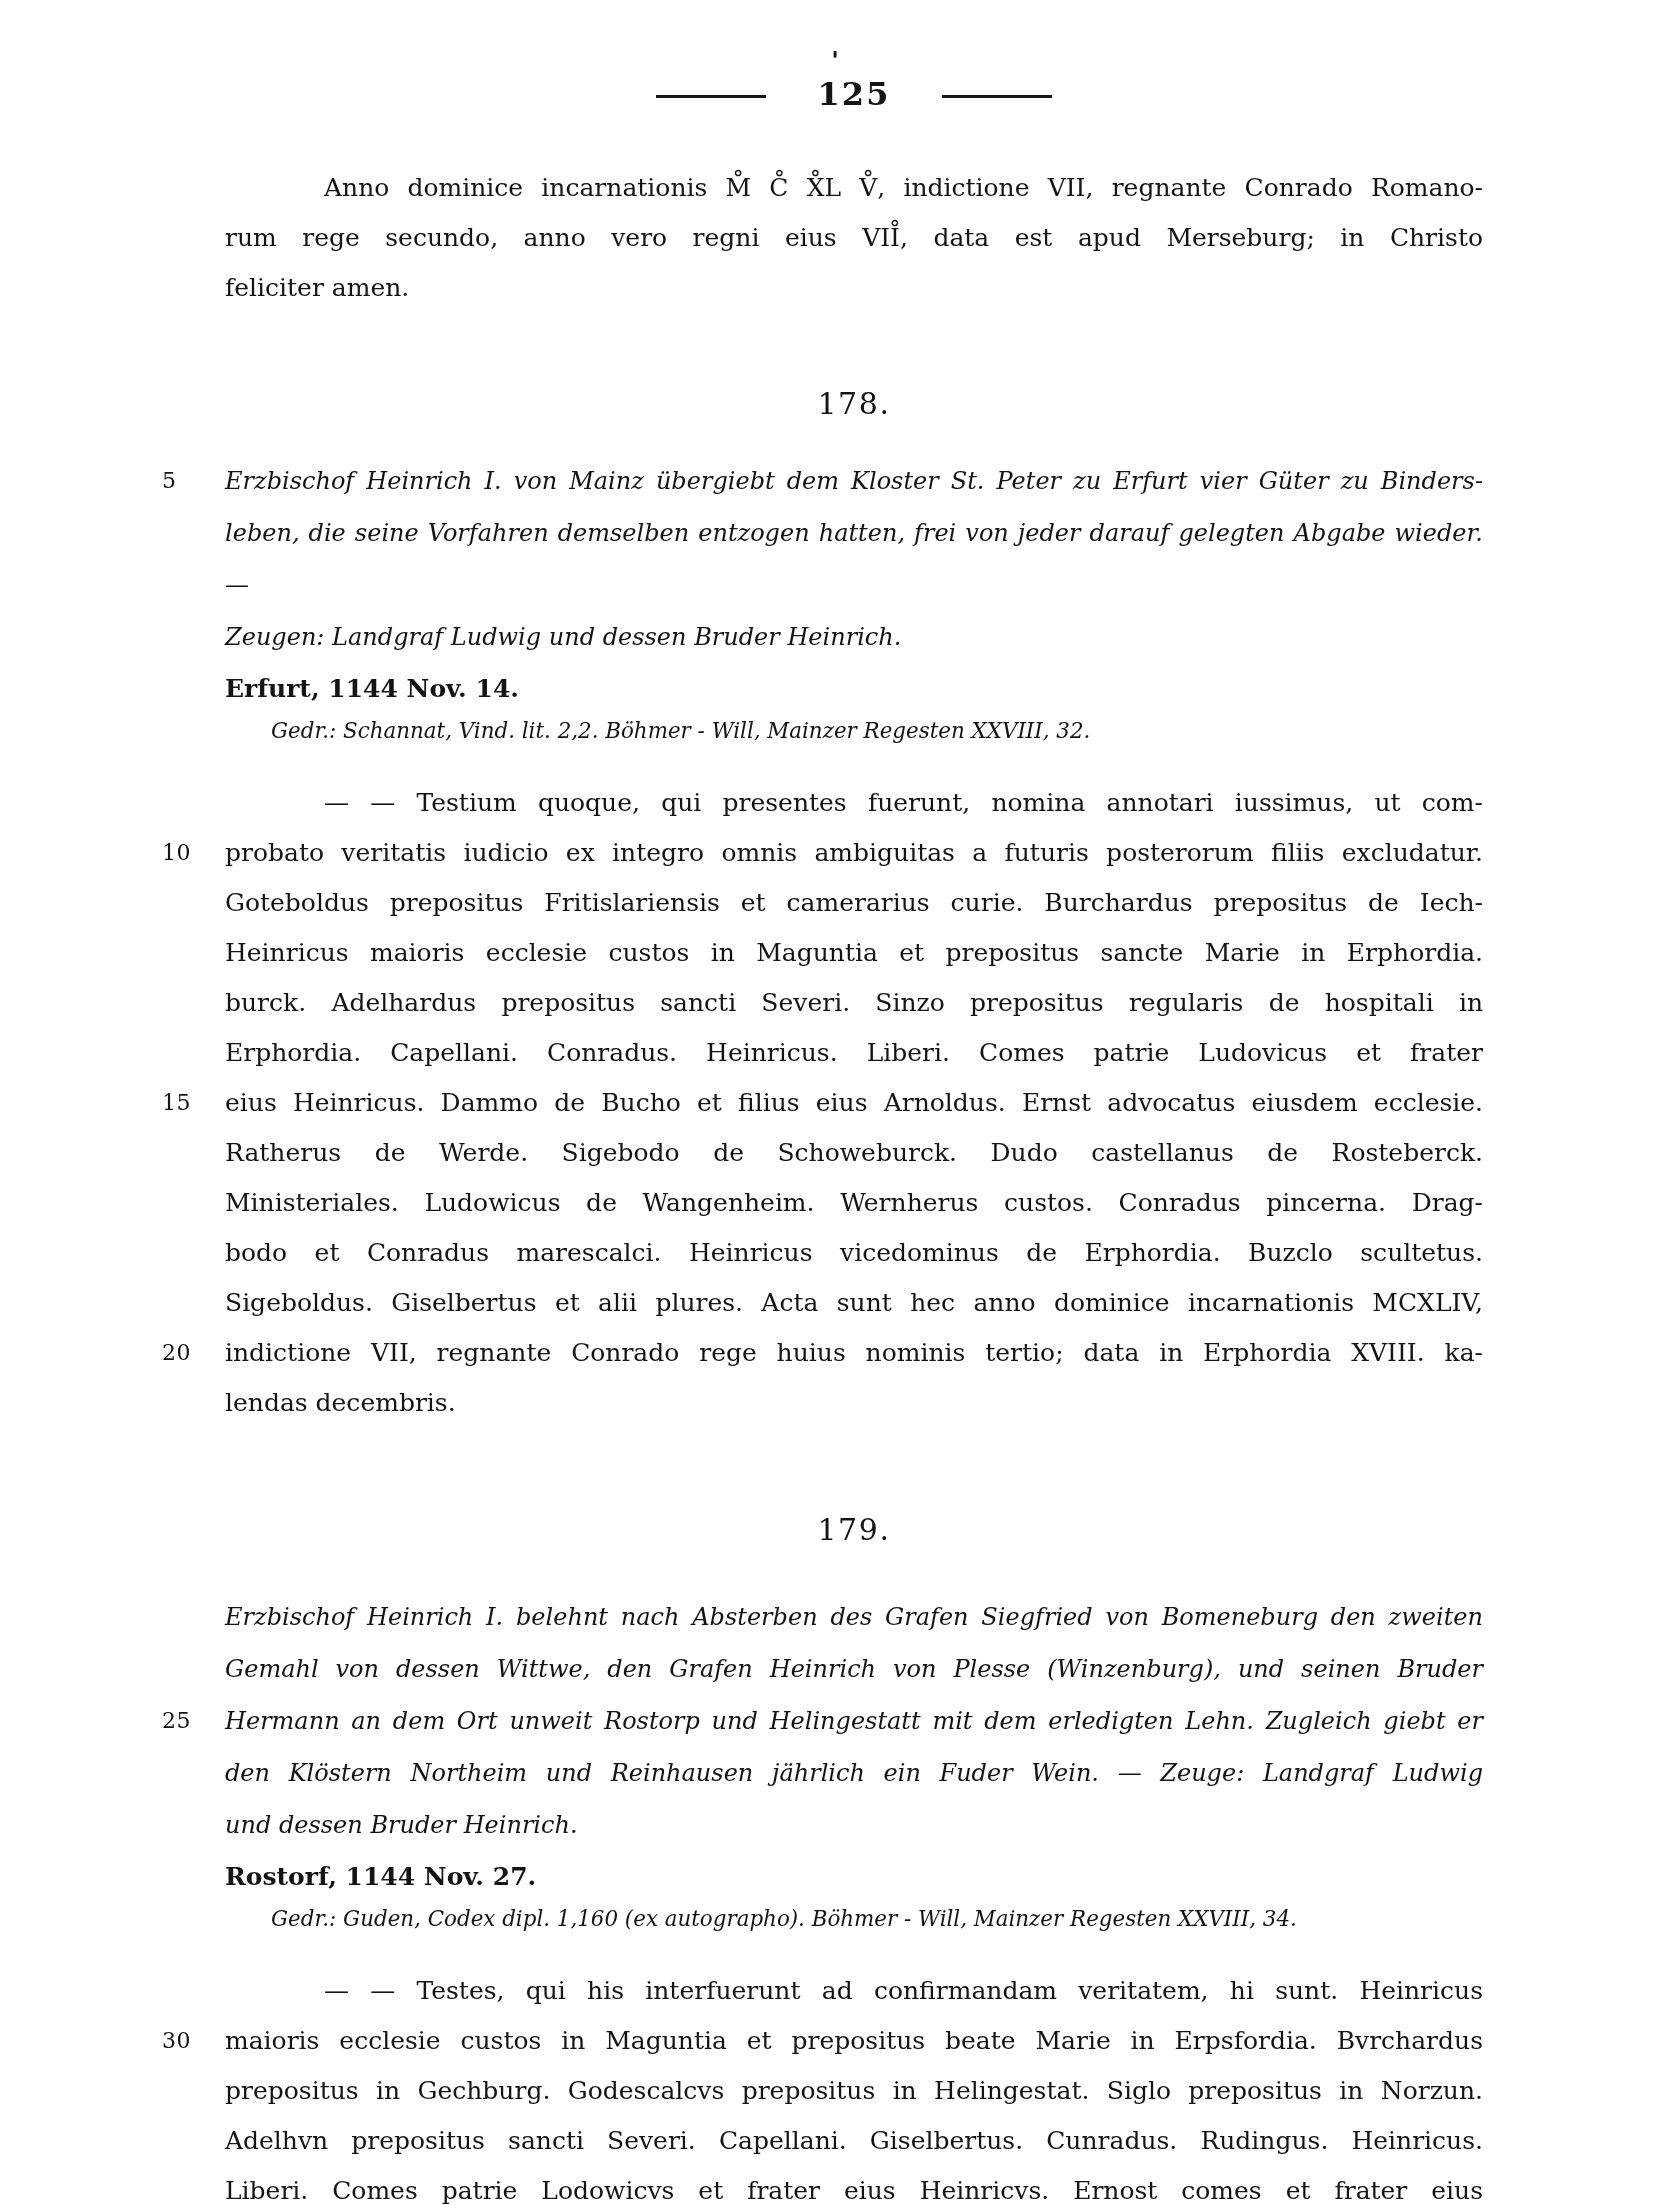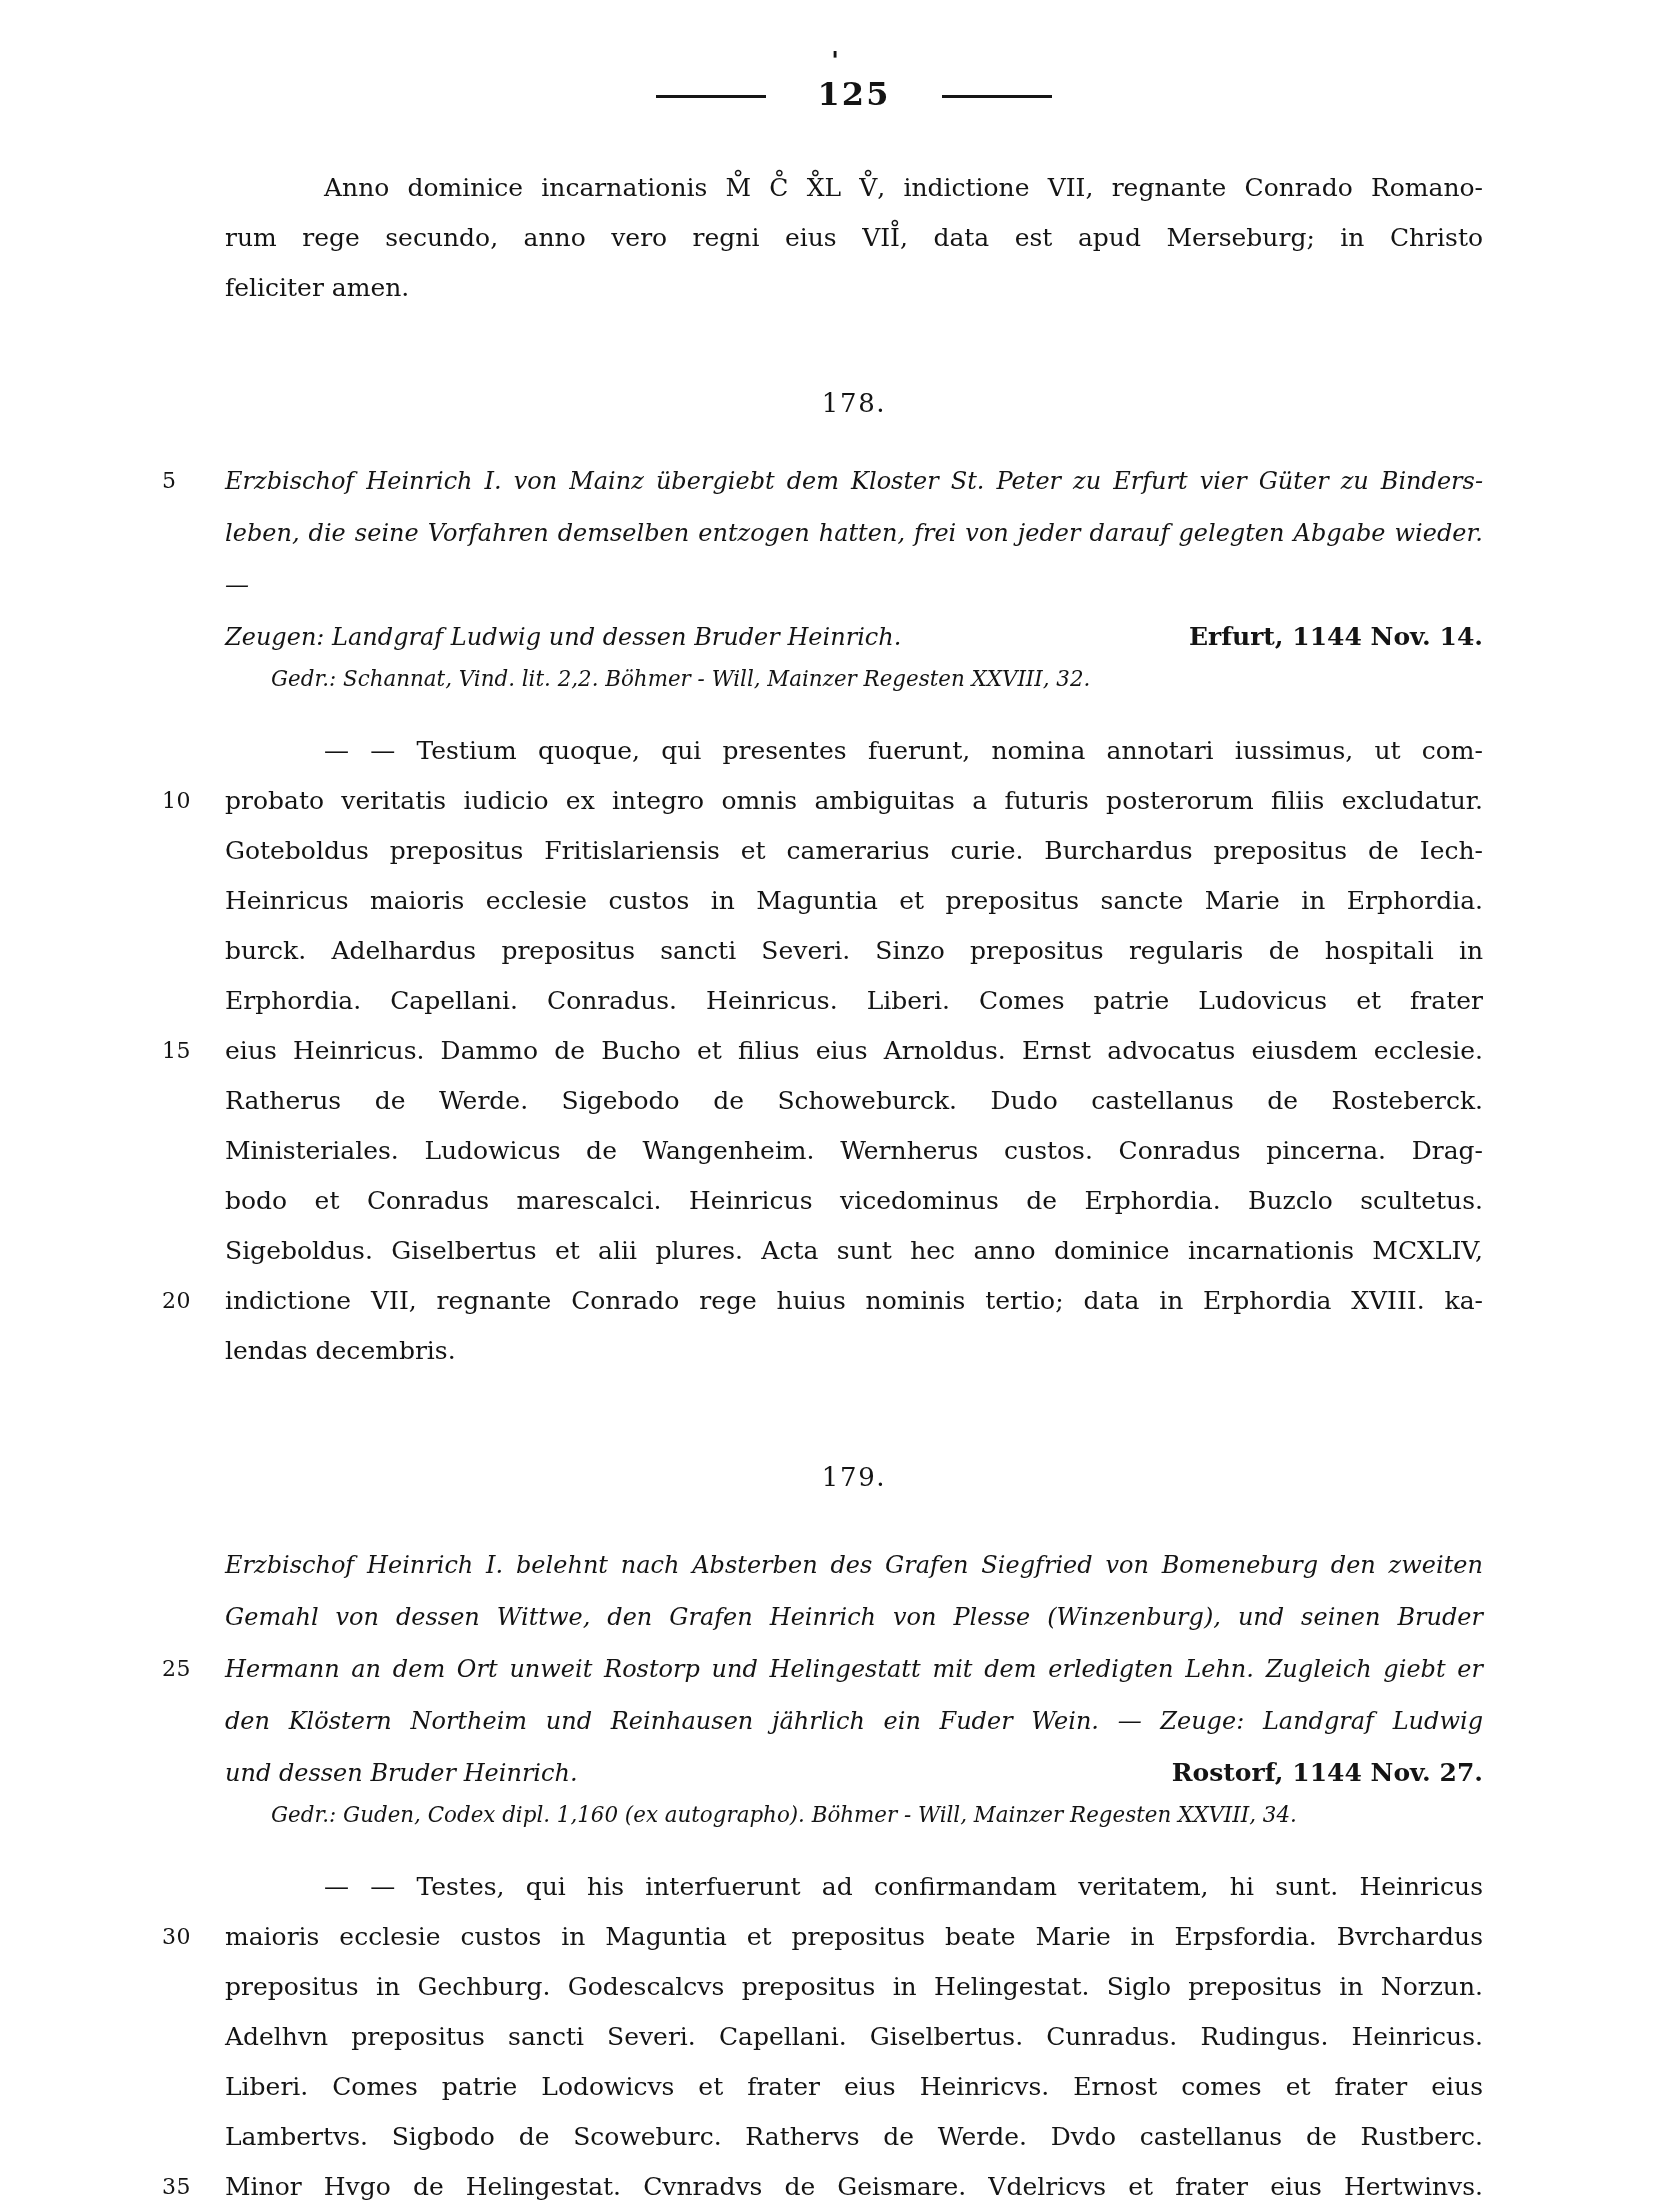--- a/index.html
+++ b/index.html
@@ -59,41 +59,42 @@
     font-size: 22px;
     font-style: normal;
     font-weight: 400;
     letter-spacing: 0.5px;
   }
 
   
   .entry-num {
     text-align: center;
     text-align-last: center;
-    font-size: 26px;
+    font-size: 30px;
     letter-spacing: 1.6px;
     line-height: 43px;
   }
   .h178 { margin-top: 69px; margin-bottom: 29.5px; }
   .h179 { margin-top: 80px; margin-bottom: 40px; }
 
   
   .summary .line {
     font-style: italic;
     font-size: 24px;
     line-height: 52px;
   }
   .sumlast {
     display: flex;
     justify-content: space-between;
     align-items: flex-start;
     font-style: italic;
     font-size: 24px;
     line-height: 52px;
     position: relative;
+    flex-direction: column;
   }
   .sumlast .datefield {
     font-style: normal;
     font-weight: 700;
     font-size: 25px;
     white-space: nowrap;
   }
 
   
   .source-line {

